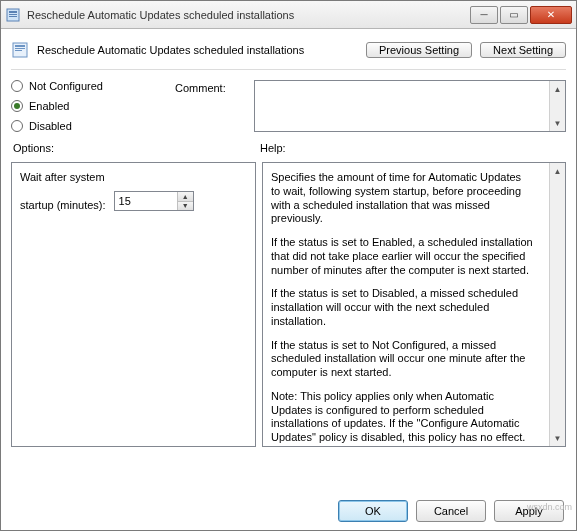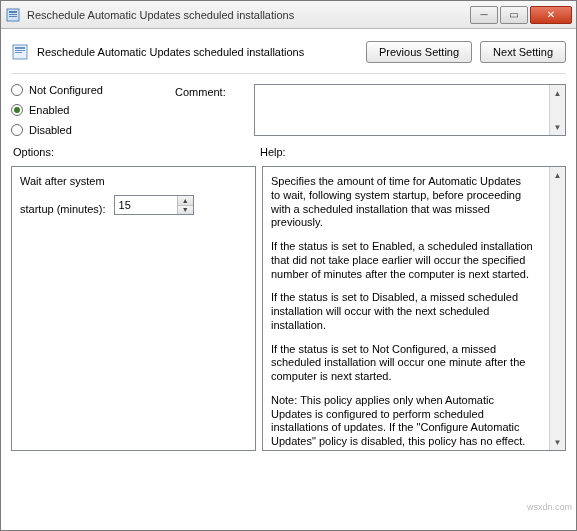--- a/index.html
+++ b/index.html
@@ -45,21 +45,21 @@
   .header-row {
     display: flex; align-items: center; gap: 8px;
     padding: 4px 0 8px 0;
   }
   .header-row .appicon {
     width: 18px; height: 18px;
     display:flex;align-items:center;justify-content:center;
   }
   .header-row .label { flex: 1; color: #000; }
   .navbtn {
-    height: 22px;
+    height: 16px;
     padding: 0 12px;
     border: 1px solid #8b8b8b;
     border-radius: 3px;
     background: linear-gradient(to bottom, #fdfdfd, #e6e6e6);
     font-size: 11px;
     display: flex; align-items: center;
   }
   .sep { height:1px; background:#dcdcdc; margin: 2px 0 8px 0;}
   .config-row {
     display: flex; align-items: flex-end; gap: 6px;
@@ -253,15 +253,20 @@
         <p>If the status is set to Not Configured, a missed scheduled installation will occur one minute after the computer is next started.</p>
         <p>Note: This policy applies only when Automatic Updates is configured to perform scheduled installations of updates. If the "Configure Automatic Updates" policy is disabled, this policy has no effect.</p>
       </div>
       <div class="rscroll">
         <div class="sbtn">▲</div>
         <div class="sbtn">▼</div>
       </div>
     </div>
   </div>
 
+  <div class="footer">
+    <div class="btn default">OK</div>
+    <div class="btn">Cancel</div>
+    <div class="btn">Apply</div>
+  </div>
 
   <div class="watermark">wsxdn.com</div>
 </div>
 
 </body></html>

